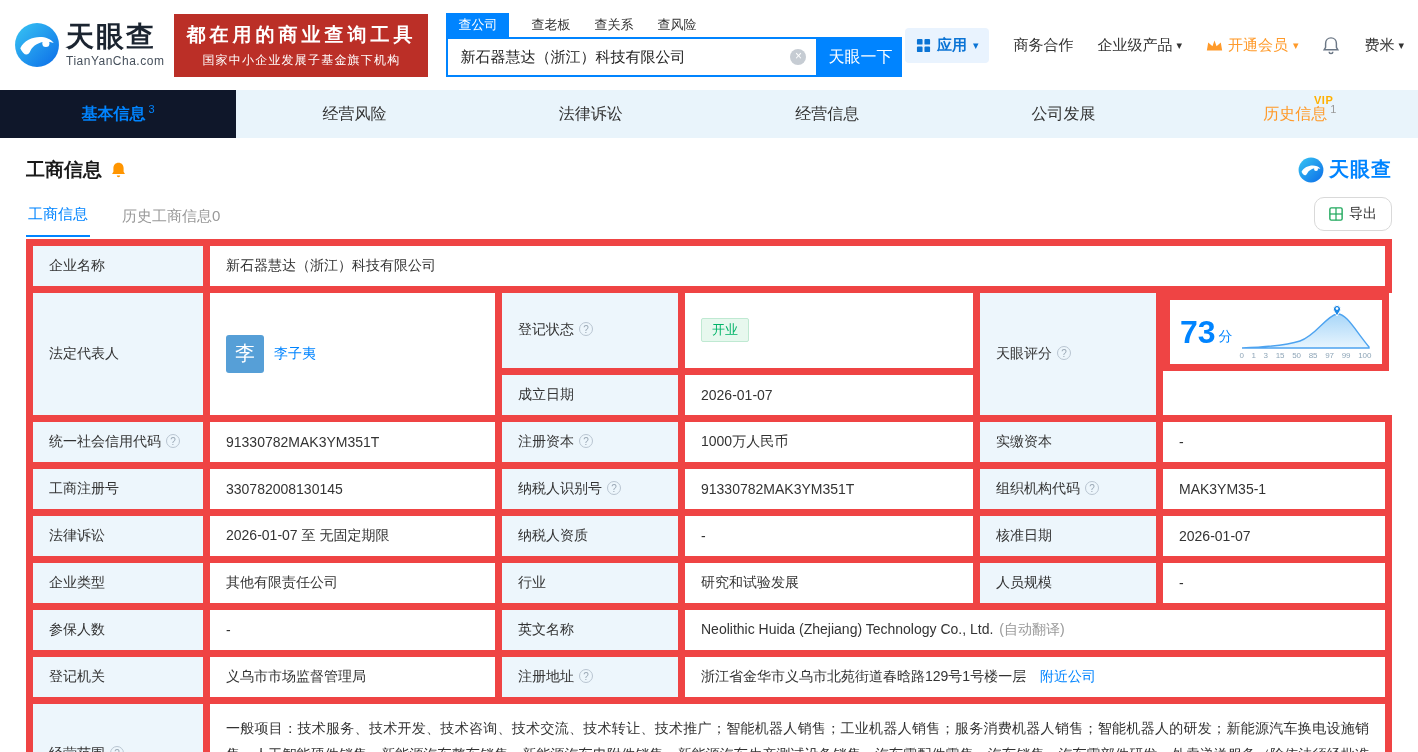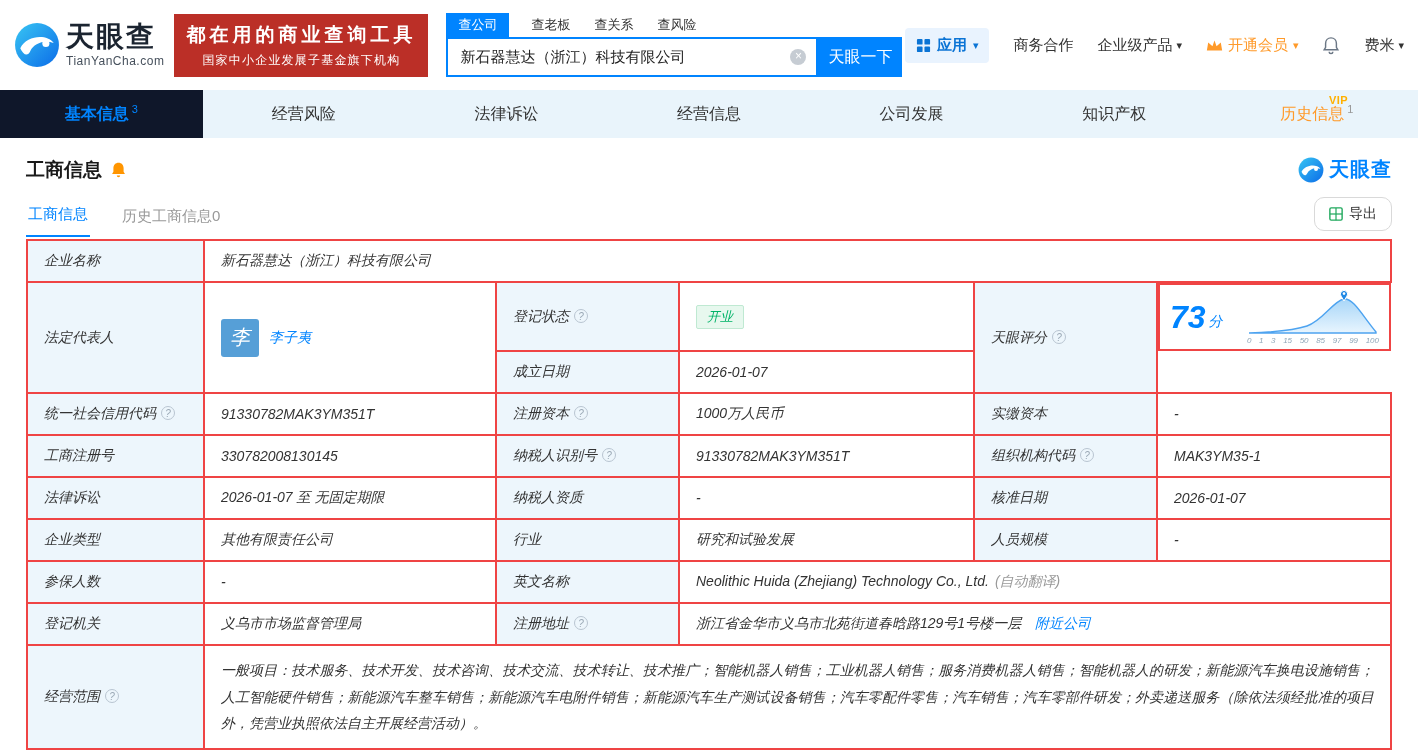--- a/index.html
+++ b/index.html
@@ -46,21 +46,21 @@
   .section-title { font-size:19px; font-weight:bold; color:#1a1a1a; }
   .bell-btn { margin-left:8px; cursor:pointer; display:flex; }
   .watermark { margin-left:auto; display:flex; align-items:center; gap:5px; }
   .watermark-text { color:#0084ff; font-size:20px; font-weight:bold; letter-spacing:1px; }
   .subtab-row { display:flex; align-items:flex-end; margin-top:14px; }
   .subtab { font-size:15px; color:#999; padding:6px 2px 11px; margin-right:30px; cursor:pointer; }
   .subtab.active { color:#0084ff; border-bottom:2px solid #0084ff; }
   .export-btn { margin-left:auto; display:flex; align-items:center; gap:6px; border:1px solid #d9d9d9; border-radius:10px; padding:7px 14px; font-size:14px; color:#333; cursor:pointer; background:#fff; margin-bottom:6px; }
   
   table.info { width:100%; border-collapse:collapse; table-layout:fixed; margin-top:2px; }
-  table.info td { border:2px solid #ef4444; font-size:14px; padding:11px 16px; color:#333; vertical-align:middle; word-break:break-all;font-style:italic; }
+  table.info td { border:7px solid #ef4444; font-size:14px; padding:11px 16px; color:#333; vertical-align:middle; word-break:break-all; }
   td.lbl { background:#edf6fc; }
   td.val { background:#fff; }
   .help { display:inline-block; width:14px; height:14px; border:1px solid #b9c5d1; border-radius:50%; color:#9aa8b5; font-size:10px; line-height:13px; text-align:center; margin-left:5px; vertical-align:1px; cursor:pointer; }
   .rep-cell { display:flex; align-items:center; gap:10px; }
   .avatar { width:38px; height:38px; background:#569fd7; color:#fff; border-radius:3px; display:flex; align-items:center; justify-content:center; font-size:20px; }
   a.blue, .blue-link { color:#0084ff; text-decoration:none; cursor:pointer; }
   .status-badge { display:inline-block; background:#e7f8ee; color:#00b368; border:1px solid #bfe9d2; padding:2px 10px; font-size:13px; border-radius:2px; }
   .score-cell { display:flex; align-items:center; padding:4px 10px !important; }
   .score-num { color:#0084ff; font-size:32px; font-weight:bold; line-height:1; }
   .score-unit { color:#0084ff; font-size:14px; margin-left:3px; align-self:center; margin-top:10px; }
@@ -160,23 +160,20 @@
     <span>经营风险</span>
   </div>
   <div class="nav-tab">
     <span>法律诉讼</span>
   </div>
   <div class="nav-tab">
     <span>经营信息</span>
   </div>
   <div class="nav-tab">
     <span>公司发展</span>
-  </div>
-  <div class="nav-tab">
-    <span>知识产权</span>
   </div>
   <div class="nav-tab history">
     <span class="vip-tag">VIP</span>
     <span>历史信息</span>
       <sup>1</sup>
   </div>
 </nav>
 
 <div class="content">
 

